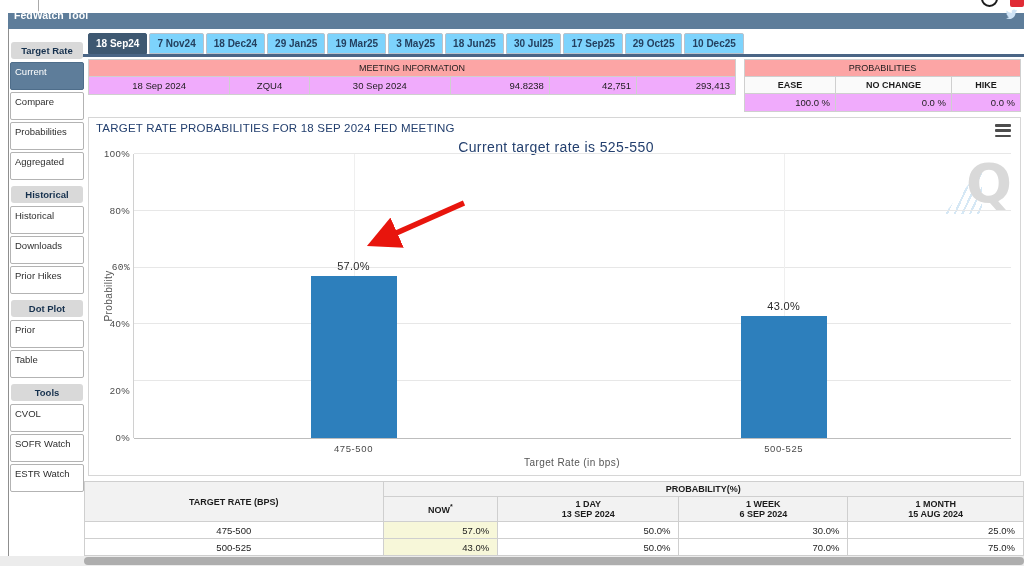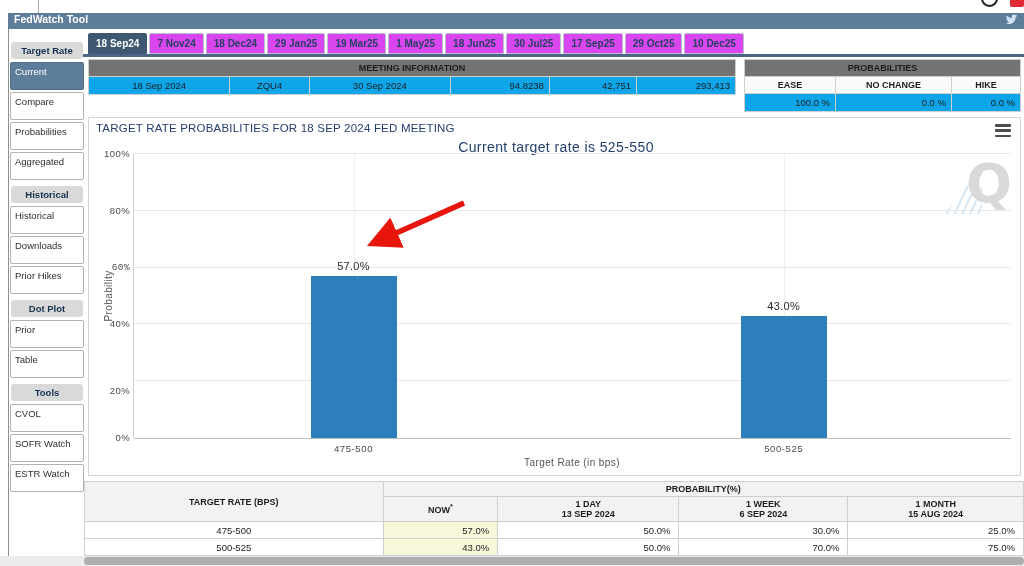--- a/index.html
+++ b/index.html
@@ -7,48 +7,48 @@
   body { font-family:"Liberation Sans", sans-serif; }
   #page { position:relative; width:1024px; height:566px; background:#fff; overflow:hidden; }
 
   
   .top-vline { position:absolute; left:38px; top:0; width:1px; height:13px; background:#aaa; }
   .cut-circle { position:absolute; left:981px; top:-10px; width:17px; height:17px; border:2.5px solid #1c1c1c; border-radius:50%; background:#fff; }
   .cut-red { position:absolute; left:1010px; top:-5px; width:14px; height:12px; background:#e02b35; border-radius:2px; }
 
   
   #appbar { position:absolute; left:8px; top:13px; width:1016px; height:16px; background:var(--appbar,#5e7d9a);
-            display:flex; align-items:flex-start; justify-content:space-between; padding:0 6px; }
+            display:flex; align-items:flex-end; justify-content:space-between; padding:8px 6px; }
   #appbar .title { color:#fff; font-size:10.5px; font-weight:bold; }
   #appbar .tw { width:13px; height:13px; }
 
   
   .left-frame { position:absolute; left:8px; top:13px; width:1px; height:543px; background:#8f8f8f; }
 
   
   #tabs { position:absolute; left:88px; top:33px; display:flex; gap:2px; }
   .tab { height:21px; padding:0 7px; display:flex; align-items:center; font-size:10px; font-weight:bold; color:#24405f;
-         background:#d946ef; border:1px solid #b9c2cc; border-radius:2px 2px 0 0; cursor:pointer; }
+         background:#7dd3fc; border:1px solid #b9c2cc; border-radius:2px 2px 0 0; cursor:pointer; }
   .tab.selected { background:var(--tab-selected,#3e5871); color:#fff; border-color:var(--tab-selected,#3e5871); }
   .tab-underline { position:absolute; left:78px; top:54px; width:946px; height:3px; background:#4a6585; }
 
   
   #sidebar { position:absolute; left:10px; top:36px; width:74px; }
   .side-header { background:#d9d9d9; color:#16314e; font-size:9.5px; font-weight:bold; text-align:center;
                  border-radius:3px; padding:3px 0; margin:6px 1px 3px 1px; }
   .side-item { background:#fff; border:1px solid #b3b3b3; border-radius:2px; color:#2e2e2e; font-size:9.5px;
                padding:3px 0 12px 4px; margin-bottom:2px; cursor:pointer; }
   .side-item.selected { background:var(--sidebar-selected,#5e7d9a); color:#fff; border-color:#4e6d8a; }
 
   
   table.info { border-collapse:collapse; font-size:9.5px; color:#1c1c1c; width:100%; }
   table.info th, table.info td { border:1px solid #cfcfcf; }
-  table.info .ttl { background:#737373; font-weight:bold; text-align:center; font-size:9px; padding:3px 0; }
+  table.info .ttl { background:#fca5a5; font-weight:normal; text-align:center; font-size:9px; padding:3px 0; }
   table.info th.col { background:#fafafa; font-weight:bold; text-align:center; font-size:9px; padding:3px 2px; }
-  table.info td.val { background:#0ea5e9; padding:3px 5px; }
+  table.info td.val { background:#f0abfc; padding:3px 5px; }
   .ta-c { text-align:center; } .ta-r { text-align:right; }
   #meeting-info { position:absolute; left:88px; top:59px; width:648px; }
   #probs-table { position:absolute; left:744px; top:59px; width:277px; }
 
   
   #chart-panel { position:absolute; left:88px; top:117px; width:933px; height:359px; background:#fff; border:1px solid #d6d6d6; }
   #chart-title { position:absolute; left:7px; top:4px; font-size:11.5px; font-weight:normal; color:var(--accent-navy,#24406f); letter-spacing:.2px; }
   #chart-subtitle { position:absolute; left:27px; top:21px; width:880px; text-align:center; font-size:14px; color:var(--accent-navy,#24406f); letter-spacing:.4px; }
   #chart-menu { position:absolute; right:9px; top:6px; width:16px; height:13px; cursor:pointer; display:flex; flex-direction:column; justify-content:space-between; }
   #chart-menu span { display:block; height:2.5px; background:#4d4d4d; border-radius:1px; }
@@ -102,21 +102,21 @@
       <path fill="#cfe3f5" d="M23 5c-.8.4-1.6.6-2.5.8A4.3 4.3 0 0 0 22.4 3c-.8.5-1.7.9-2.7 1.1A4.2 4.2 0 0 0 12.5 8c0 .3 0 .6.1 1A12 12 0 0 1 3 4.5a4.2 4.2 0 0 0 1.3 5.6c-.7 0-1.3-.2-1.9-.5v.1c0 2 1.4 3.7 3.4 4.1-.4.1-.7.2-1.1.2l-.8-.1a4.2 4.2 0 0 0 3.9 2.9A8.5 8.5 0 0 1 1 18.6a12 12 0 0 0 6.5 1.9c7.8 0 12.1-6.5 12.1-12.1v-.6c.8-.6 1.6-1.4 2.4-2.3z"></path>
     </svg>
   </div>
 
   <div id="tabs">
       <div class="tab selected">18 Sep24</div>
       <div class="tab">7 Nov24</div>
       <div class="tab">18 Dec24</div>
       <div class="tab">29 Jan25</div>
       <div class="tab">19 Mar25</div>
-      <div class="tab">1 May25</div>
+      <div class="tab">3 May25</div>
       <div class="tab">18 Jun25</div>
       <div class="tab">30 Jul25</div>
       <div class="tab">17 Sep25</div>
       <div class="tab">29 Oct25</div>
       <div class="tab">10 Dec25</div>
     </div>
   <div class="tab-underline"></div>
 
   <div id="sidebar">
       <div class="side-header">Target Rate</div>

